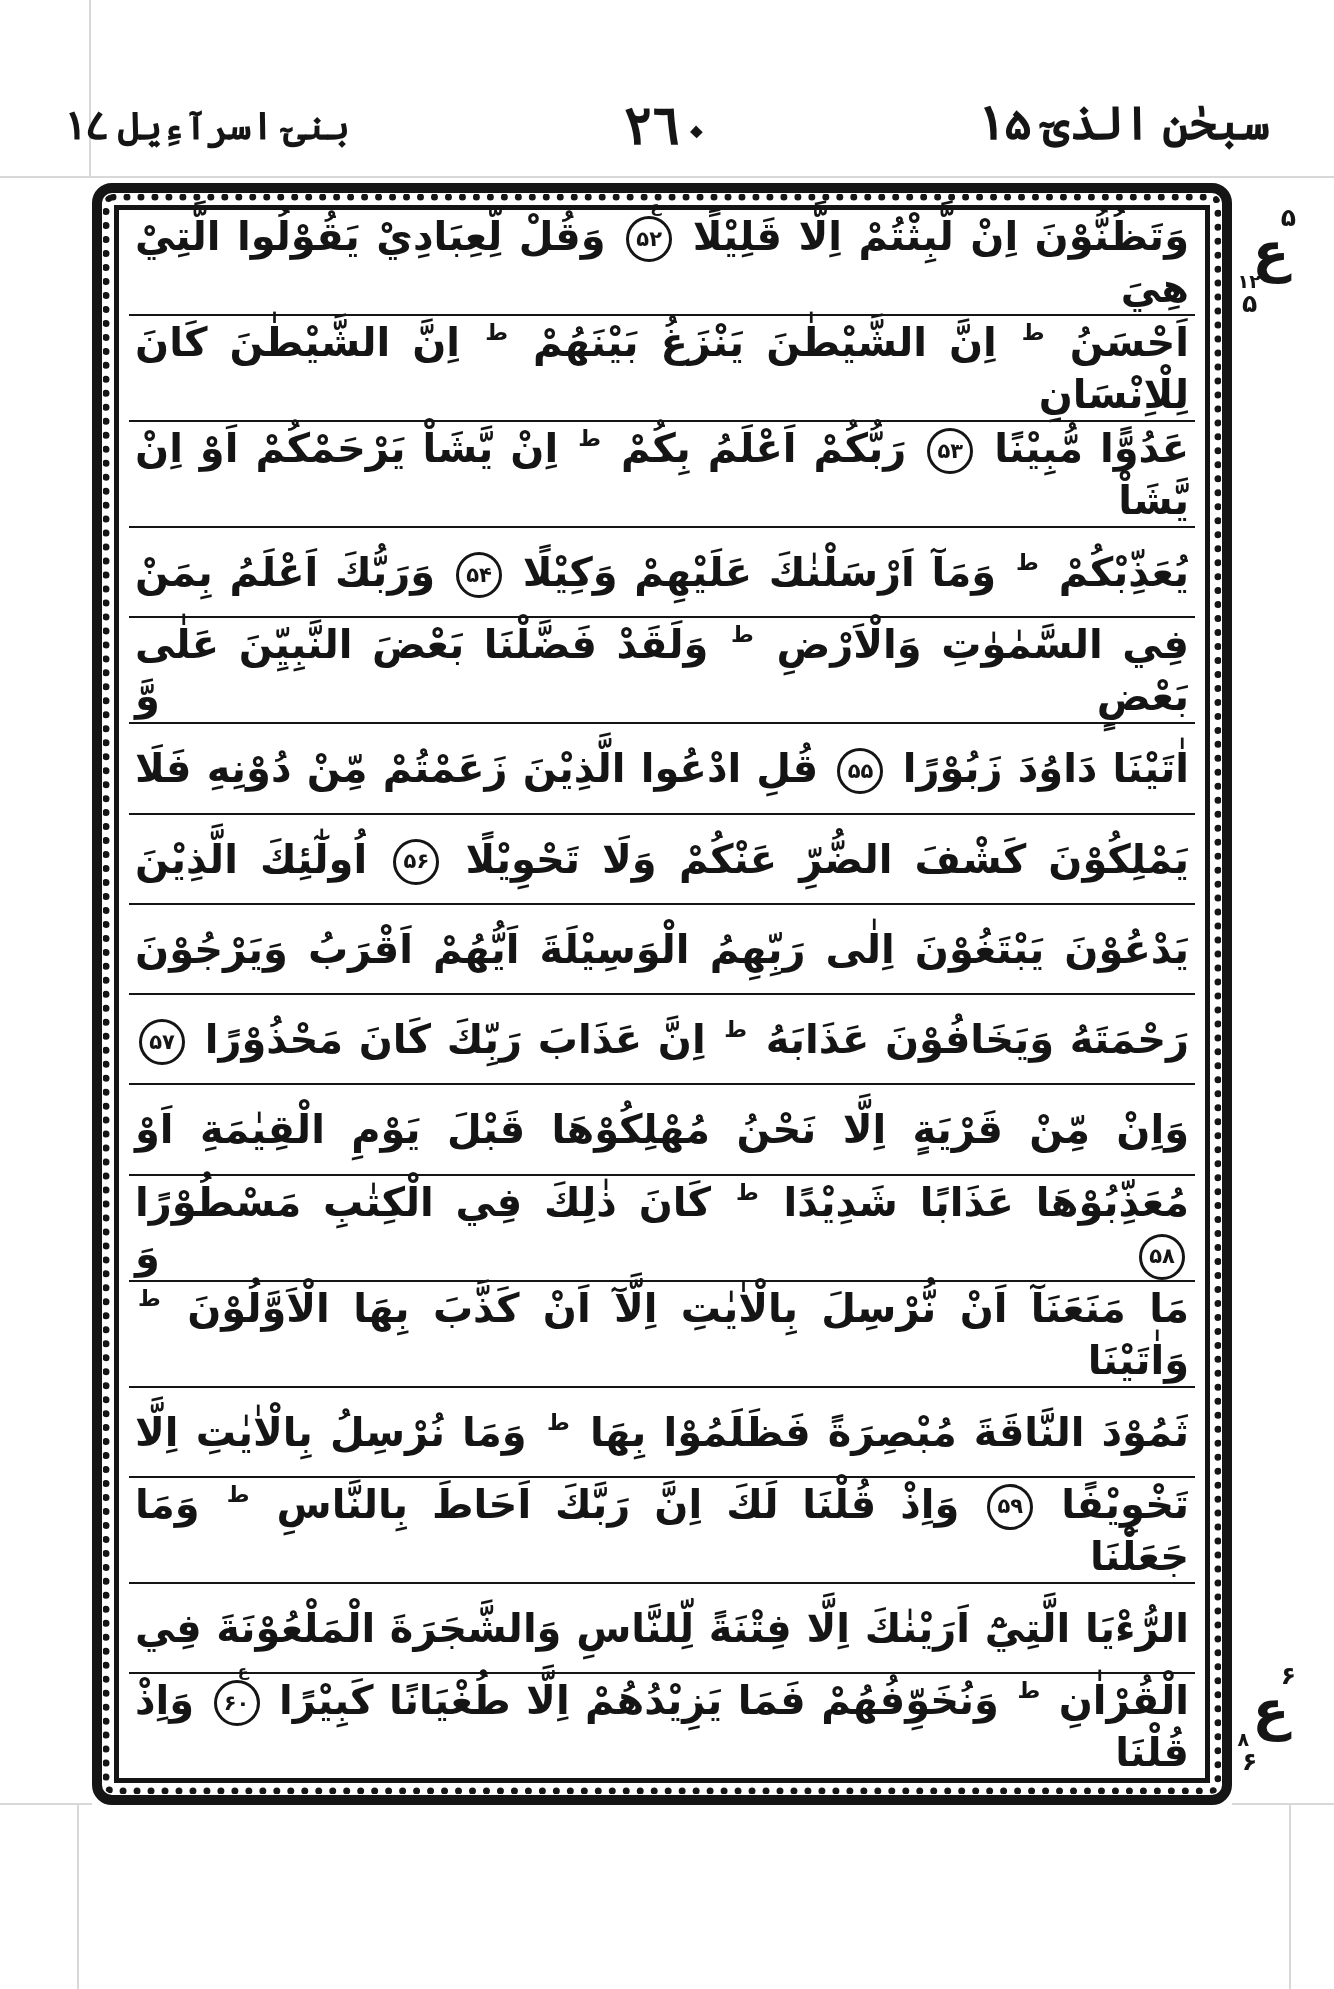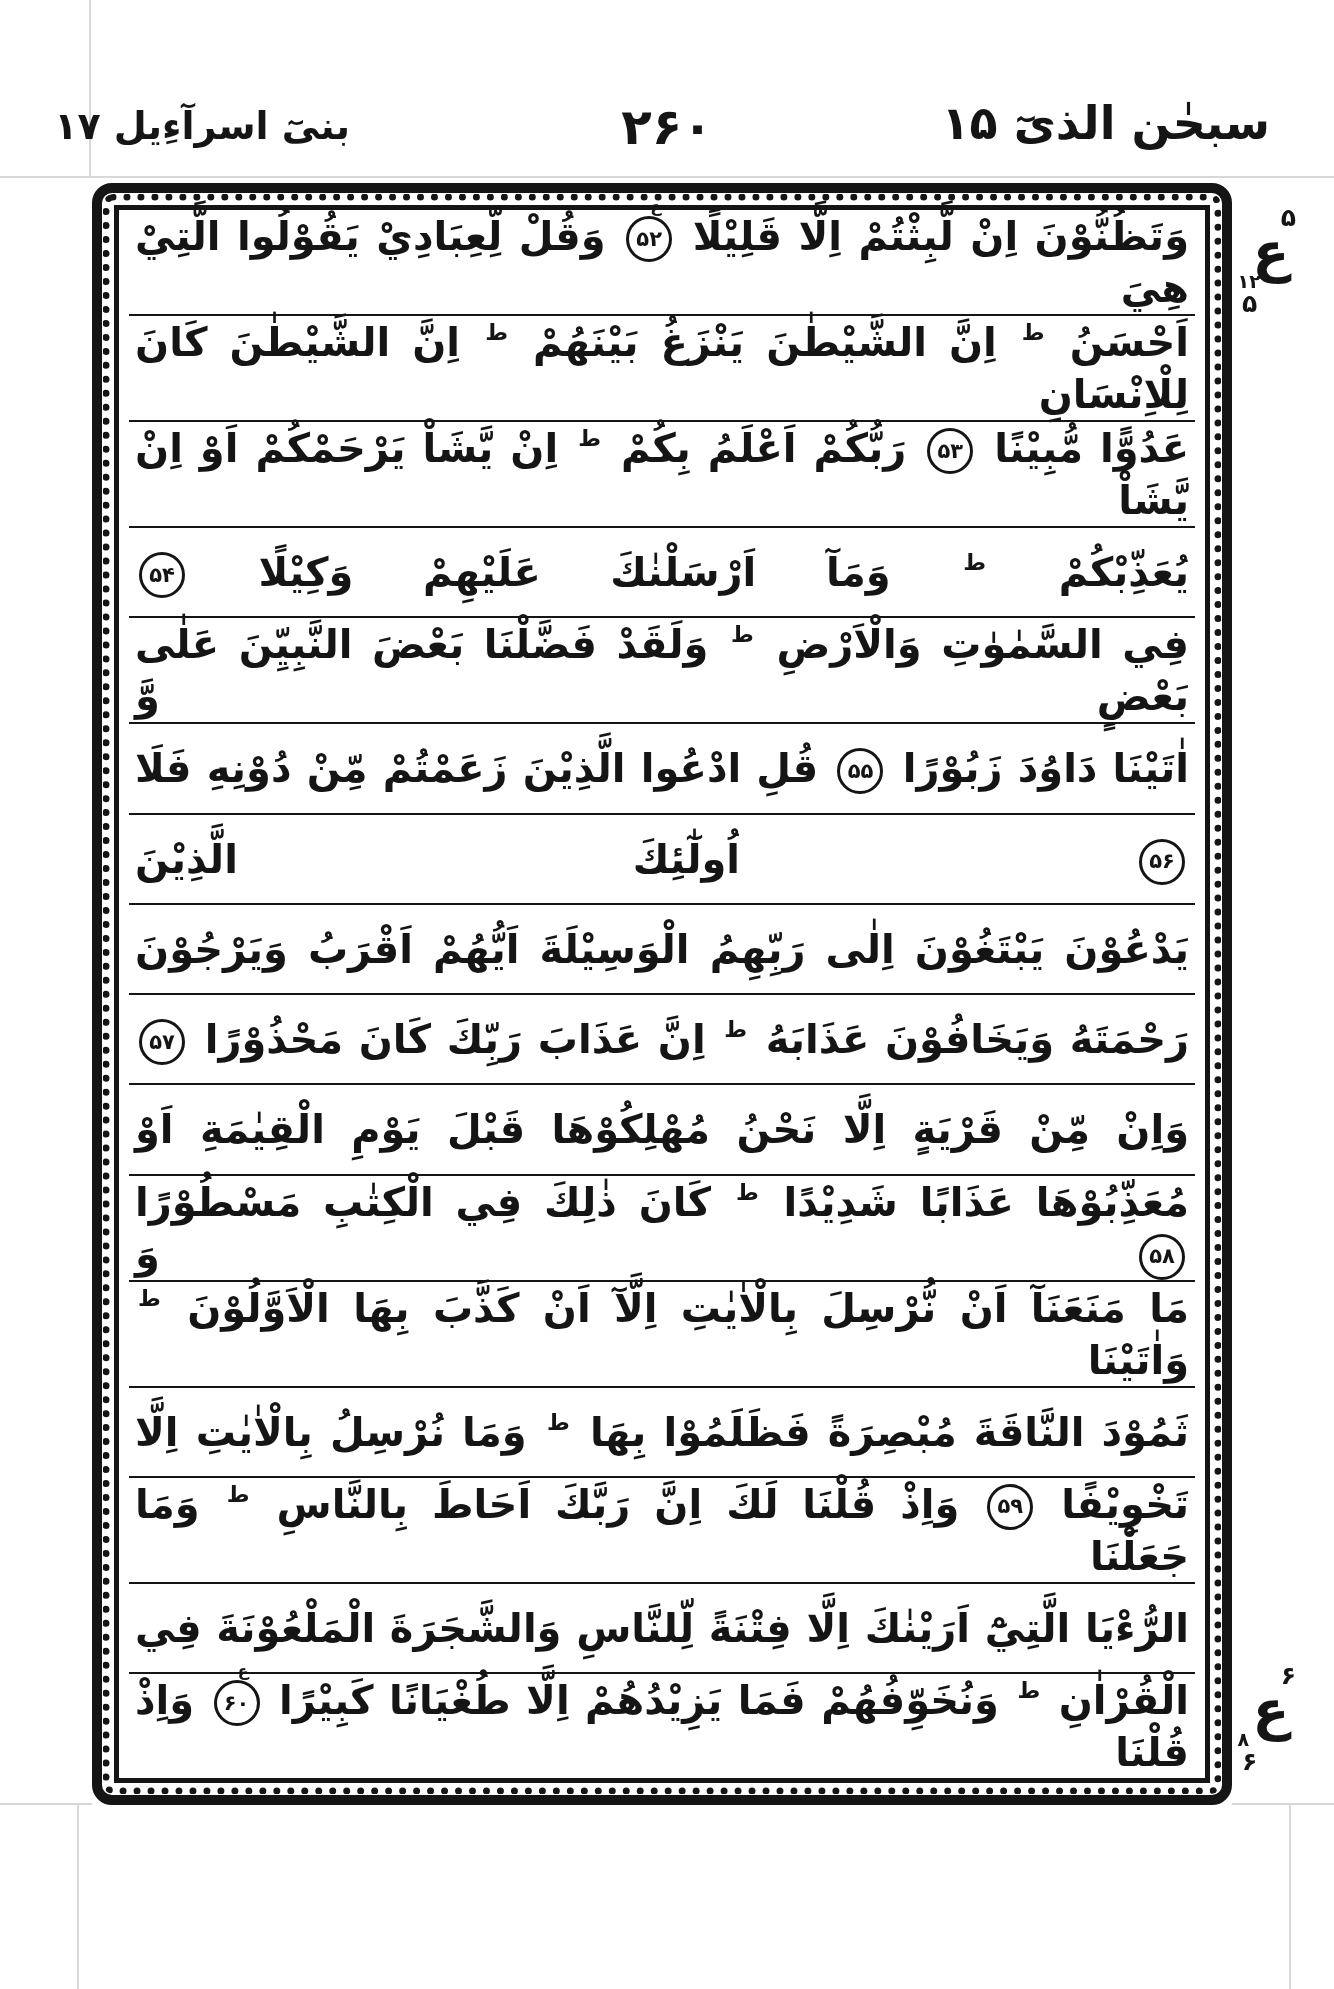--- a/index.html
+++ b/index.html
@@ -20,21 +20,21 @@
   
   .artifact{position:absolute;background:var(--faint);}
   .art-h-top{left:0;top:176px;width:1334px;height:2px;}
   .art-v-topleft{left:89px;top:0;width:2px;height:176px;}
   .art-h-bottom-left{left:0;top:1803px;width:92px;height:2px;}
   .art-h-bottom-right{left:1232px;top:1803px;width:102px;height:2px;}
   .art-v-bottomleft{left:77px;top:1803px;width:2px;height:186px;}
   .art-v-bottomright{left:1289px;top:1803px;width:2px;height:186px;}
 
   
-  .hdr{position:absolute;font-weight:bold;direction:rtl;white-space:nowrap;}
+  .hdr{position:absolute;font-weight:bold;direction:rtl;white-space:nowrap;font-family:Liberation Serif, serif;}
   .hdr-left{left:100px;top:104px;width:250px;text-align:center;font-size:38px;}
   .hdr-num{left:537px;top:98px;width:260px;text-align:center;font-size:50px;letter-spacing:4px;}
   .hdr-right{left:1025px;top:96px;width:245px;text-align:center;font-size:46px;}
 
   
   .frame{
     position:absolute;left:92px;top:183px;width:1140px;height:1622px;
     border:10px solid var(--ink);
     border-radius:20px;
     background:var(--paper);
@@ -141,30 +141,30 @@
           <div class="row">
             <div class="line"><span class="txt">وَتَظُنُّوْنَ اِنْ لَّبِثْتُمْ اِلَّا قَلِيْلًا</span> <span class="ayah"><span class="ayah-above">ع</span><span class="ayah-num">۵۲</span></span> <span class="txt">وَقُلْ لِّعِبَادِيْ يَقُوْلُوا الَّتِيْ هِيَ</span></div>
           </div>
           <div class="row">
             <div class="line"><span class="txt">اَحْسَنُ</span> <span class="waqf">ط</span> <span class="txt">اِنَّ الشَّيْطٰنَ يَنْزَغُ بَيْنَهُمْ</span> <span class="waqf">ط</span> <span class="txt">اِنَّ الشَّيْطٰنَ كَانَ لِلْاِنْسَانِ</span></div>
           </div>
           <div class="row">
             <div class="line"><span class="txt">عَدُوًّا مُّبِيْنًا</span> <span class="ayah"><span class="ayah-num">۵۳</span></span> <span class="txt">رَبُّكُمْ اَعْلَمُ بِكُمْ</span> <span class="waqf">ط</span> <span class="txt">اِنْ يَّشَاْ يَرْحَمْكُمْ اَوْ اِنْ يَّشَاْ</span></div>
           </div>
           <div class="row">
-            <div class="line"><span class="txt">يُعَذِّبْكُمْ</span> <span class="waqf">ط</span> <span class="txt">وَمَآ اَرْسَلْنٰكَ عَلَيْهِمْ وَكِيْلًا</span> <span class="ayah"><span class="ayah-num">۵۴</span></span> </div>
+            <div class="line"><span class="txt">يُعَذِّبْكُمْ</span> <span class="waqf">ط</span> <span class="txt">وَمَآ اَرْسَلْنٰكَ عَلَيْهِمْ وَكِيْلًا</span> <span class="ayah"><span class="ayah-num">۵۴</span></span> <span class="txt">وَرَبُّكَ اَعْلَمُ بِمَنْ</span></div>
           </div>
           <div class="row">
             <div class="line"><span class="txt">فِي السَّمٰوٰتِ وَالْاَرْضِ</span> <span class="waqf">ط</span> <span class="txt">وَلَقَدْ فَضَّلْنَا بَعْضَ النَّبِيِّنَ عَلٰى بَعْضٍ وَّ</span></div>
           </div>
           <div class="row">
             <div class="line"><span class="txt">اٰتَيْنَا دَاوُدَ زَبُوْرًا</span> <span class="ayah"><span class="ayah-num">۵۵</span></span> <span class="txt">قُلِ ادْعُوا الَّذِيْنَ زَعَمْتُمْ مِّنْ دُوْنِهِ فَلَا</span></div>
           </div>
           <div class="row">
-            <div class="line"> <span class="ayah"><span class="ayah-num">۵۶</span></span> <span class="txt">اُولٰٓئِكَ الَّذِيْنَ</span></div>
+            <div class="line"><span class="txt">يَمْلِكُوْنَ كَشْفَ الضُّرِّ عَنْكُمْ وَلَا تَحْوِيْلًا</span> <span class="ayah"><span class="ayah-num">۵۶</span></span> <span class="txt">اُولٰٓئِكَ الَّذِيْنَ</span></div>
           </div>
           <div class="row">
             <div class="line"><span class="txt">يَدْعُوْنَ يَبْتَغُوْنَ اِلٰى رَبِّهِمُ الْوَسِيْلَةَ اَيُّهُمْ اَقْرَبُ وَيَرْجُوْنَ</span></div>
           </div>
           <div class="row">
             <div class="line"><span class="txt">رَحْمَتَهُ وَيَخَافُوْنَ عَذَابَهُ</span> <span class="waqf">ط</span> <span class="txt">اِنَّ عَذَابَ رَبِّكَ كَانَ مَحْذُوْرًا</span> <span class="ayah"><span class="ayah-num">۵۷</span></span></div>
           </div>
           <div class="row">
             <div class="line"><span class="txt">وَاِنْ مِّنْ قَرْيَةٍ اِلَّا نَحْنُ مُهْلِكُوْهَا قَبْلَ يَوْمِ الْقِيٰمَةِ اَوْ</span></div>
           </div>

